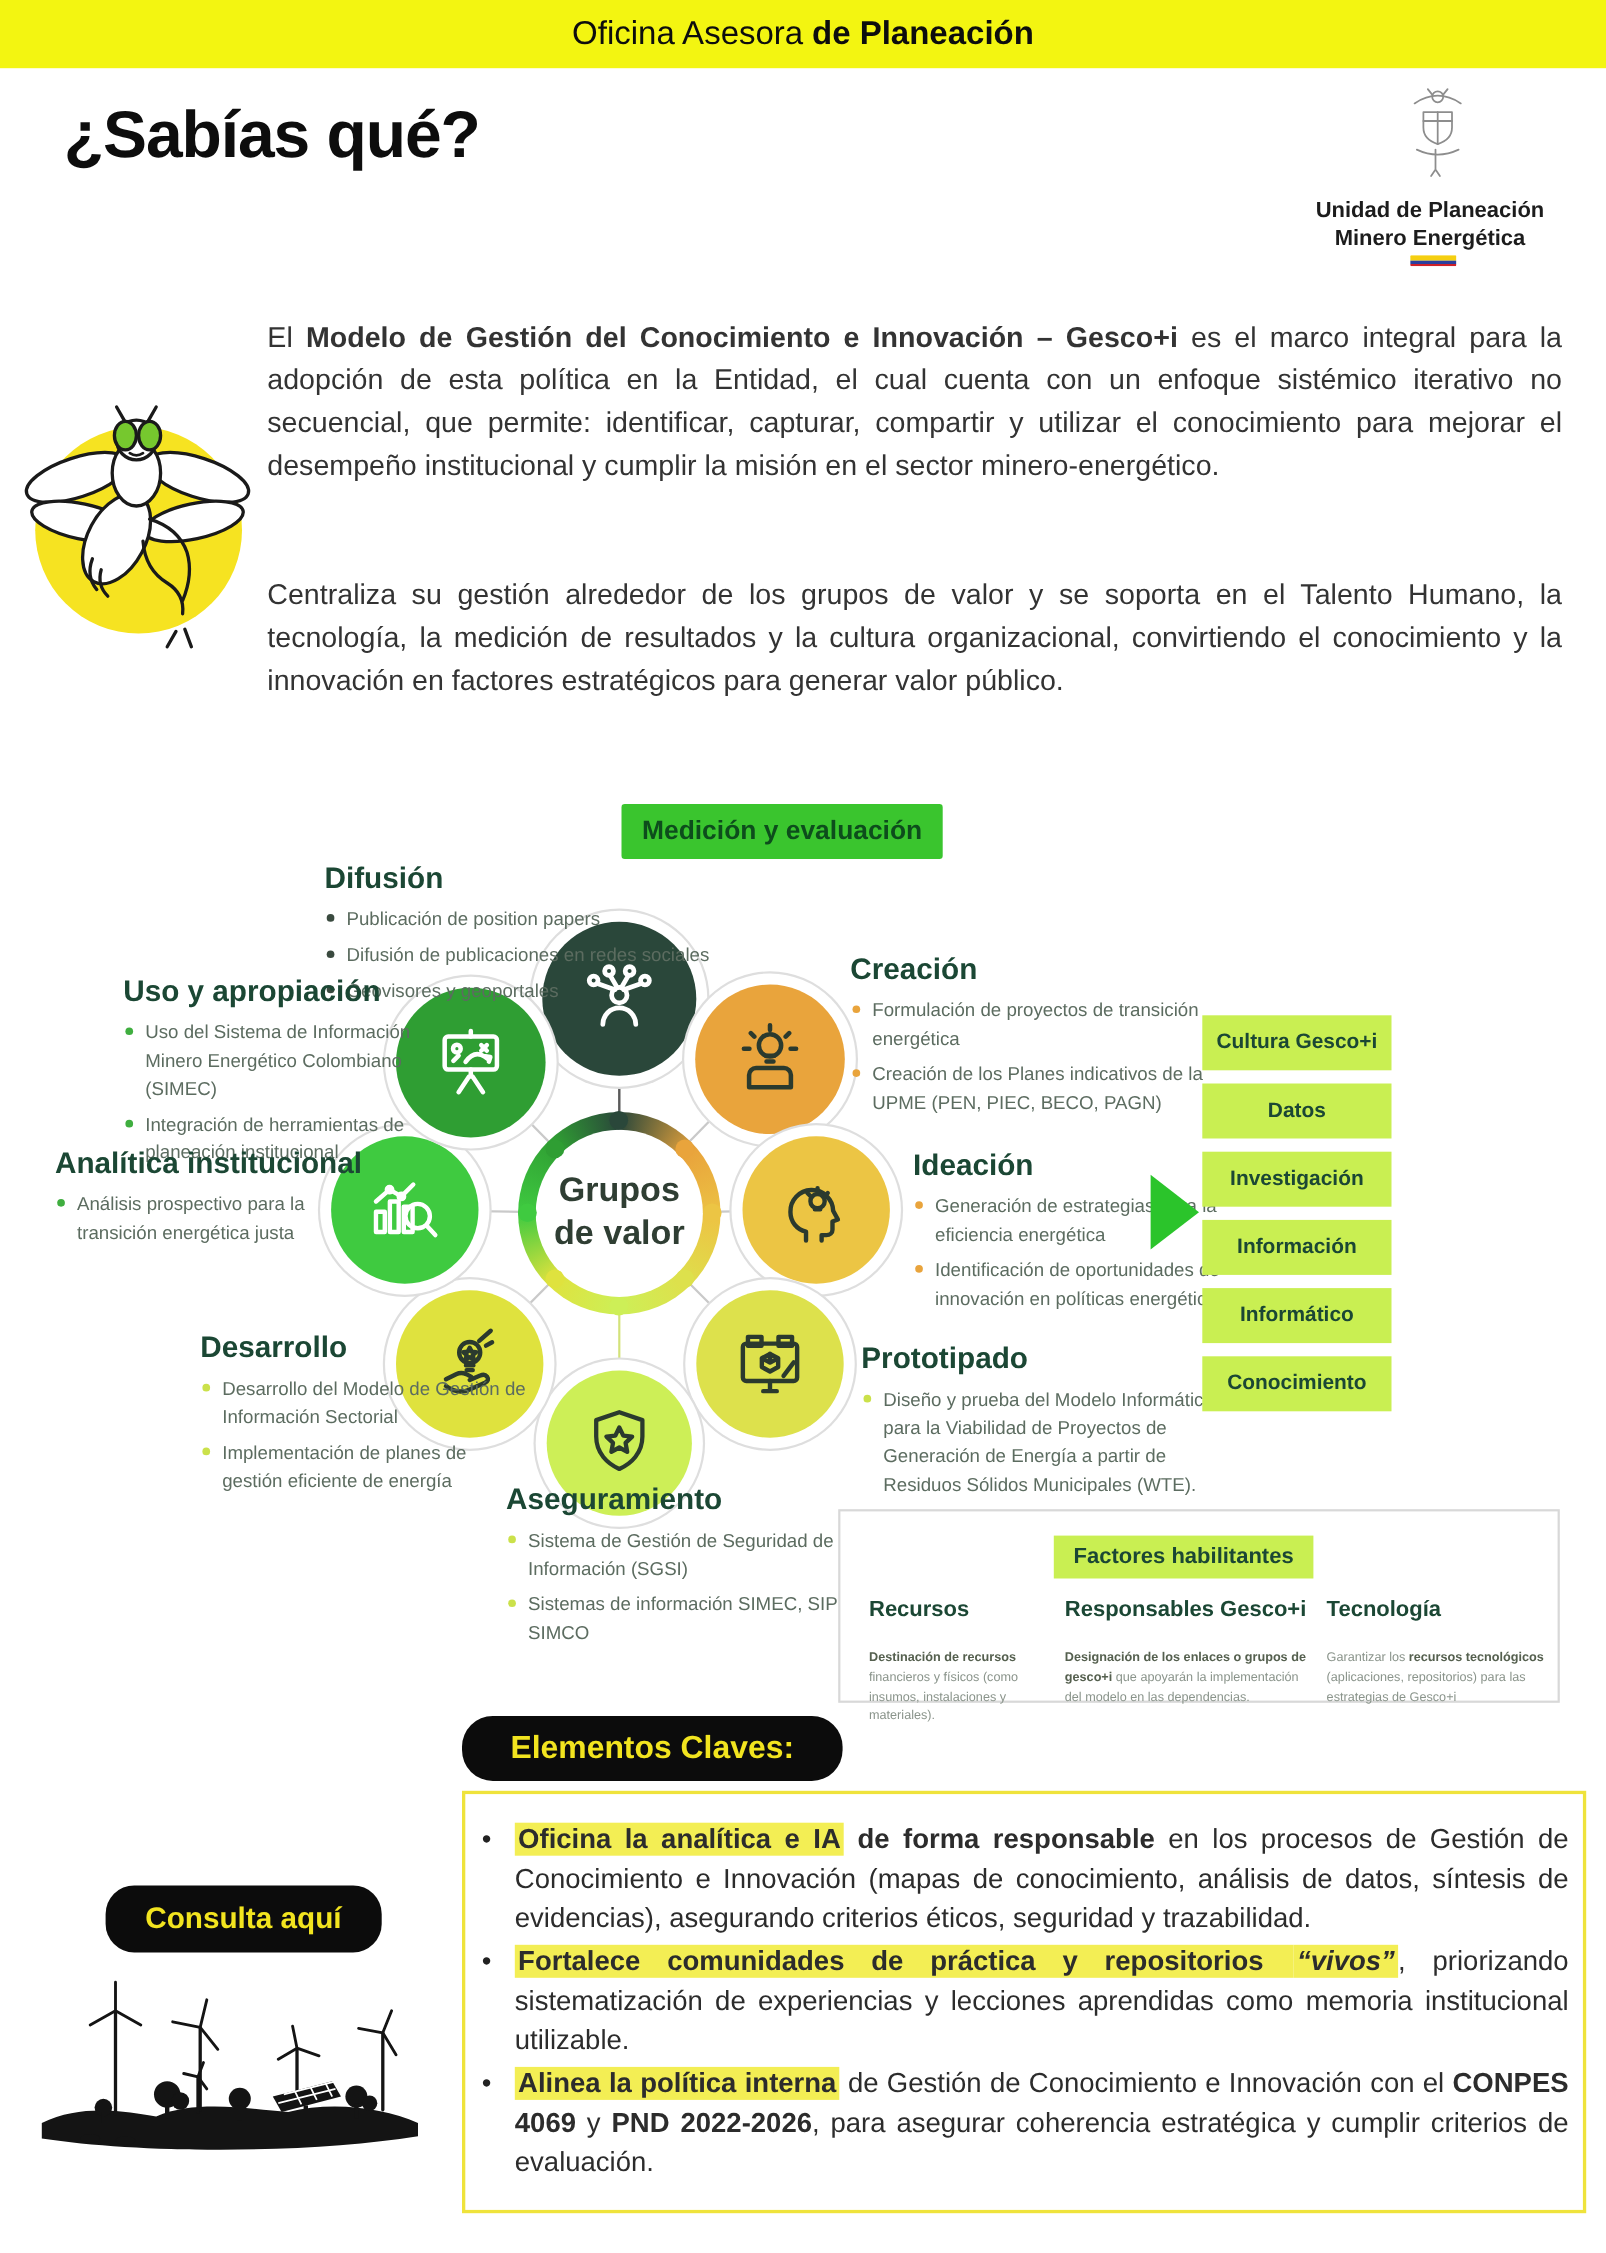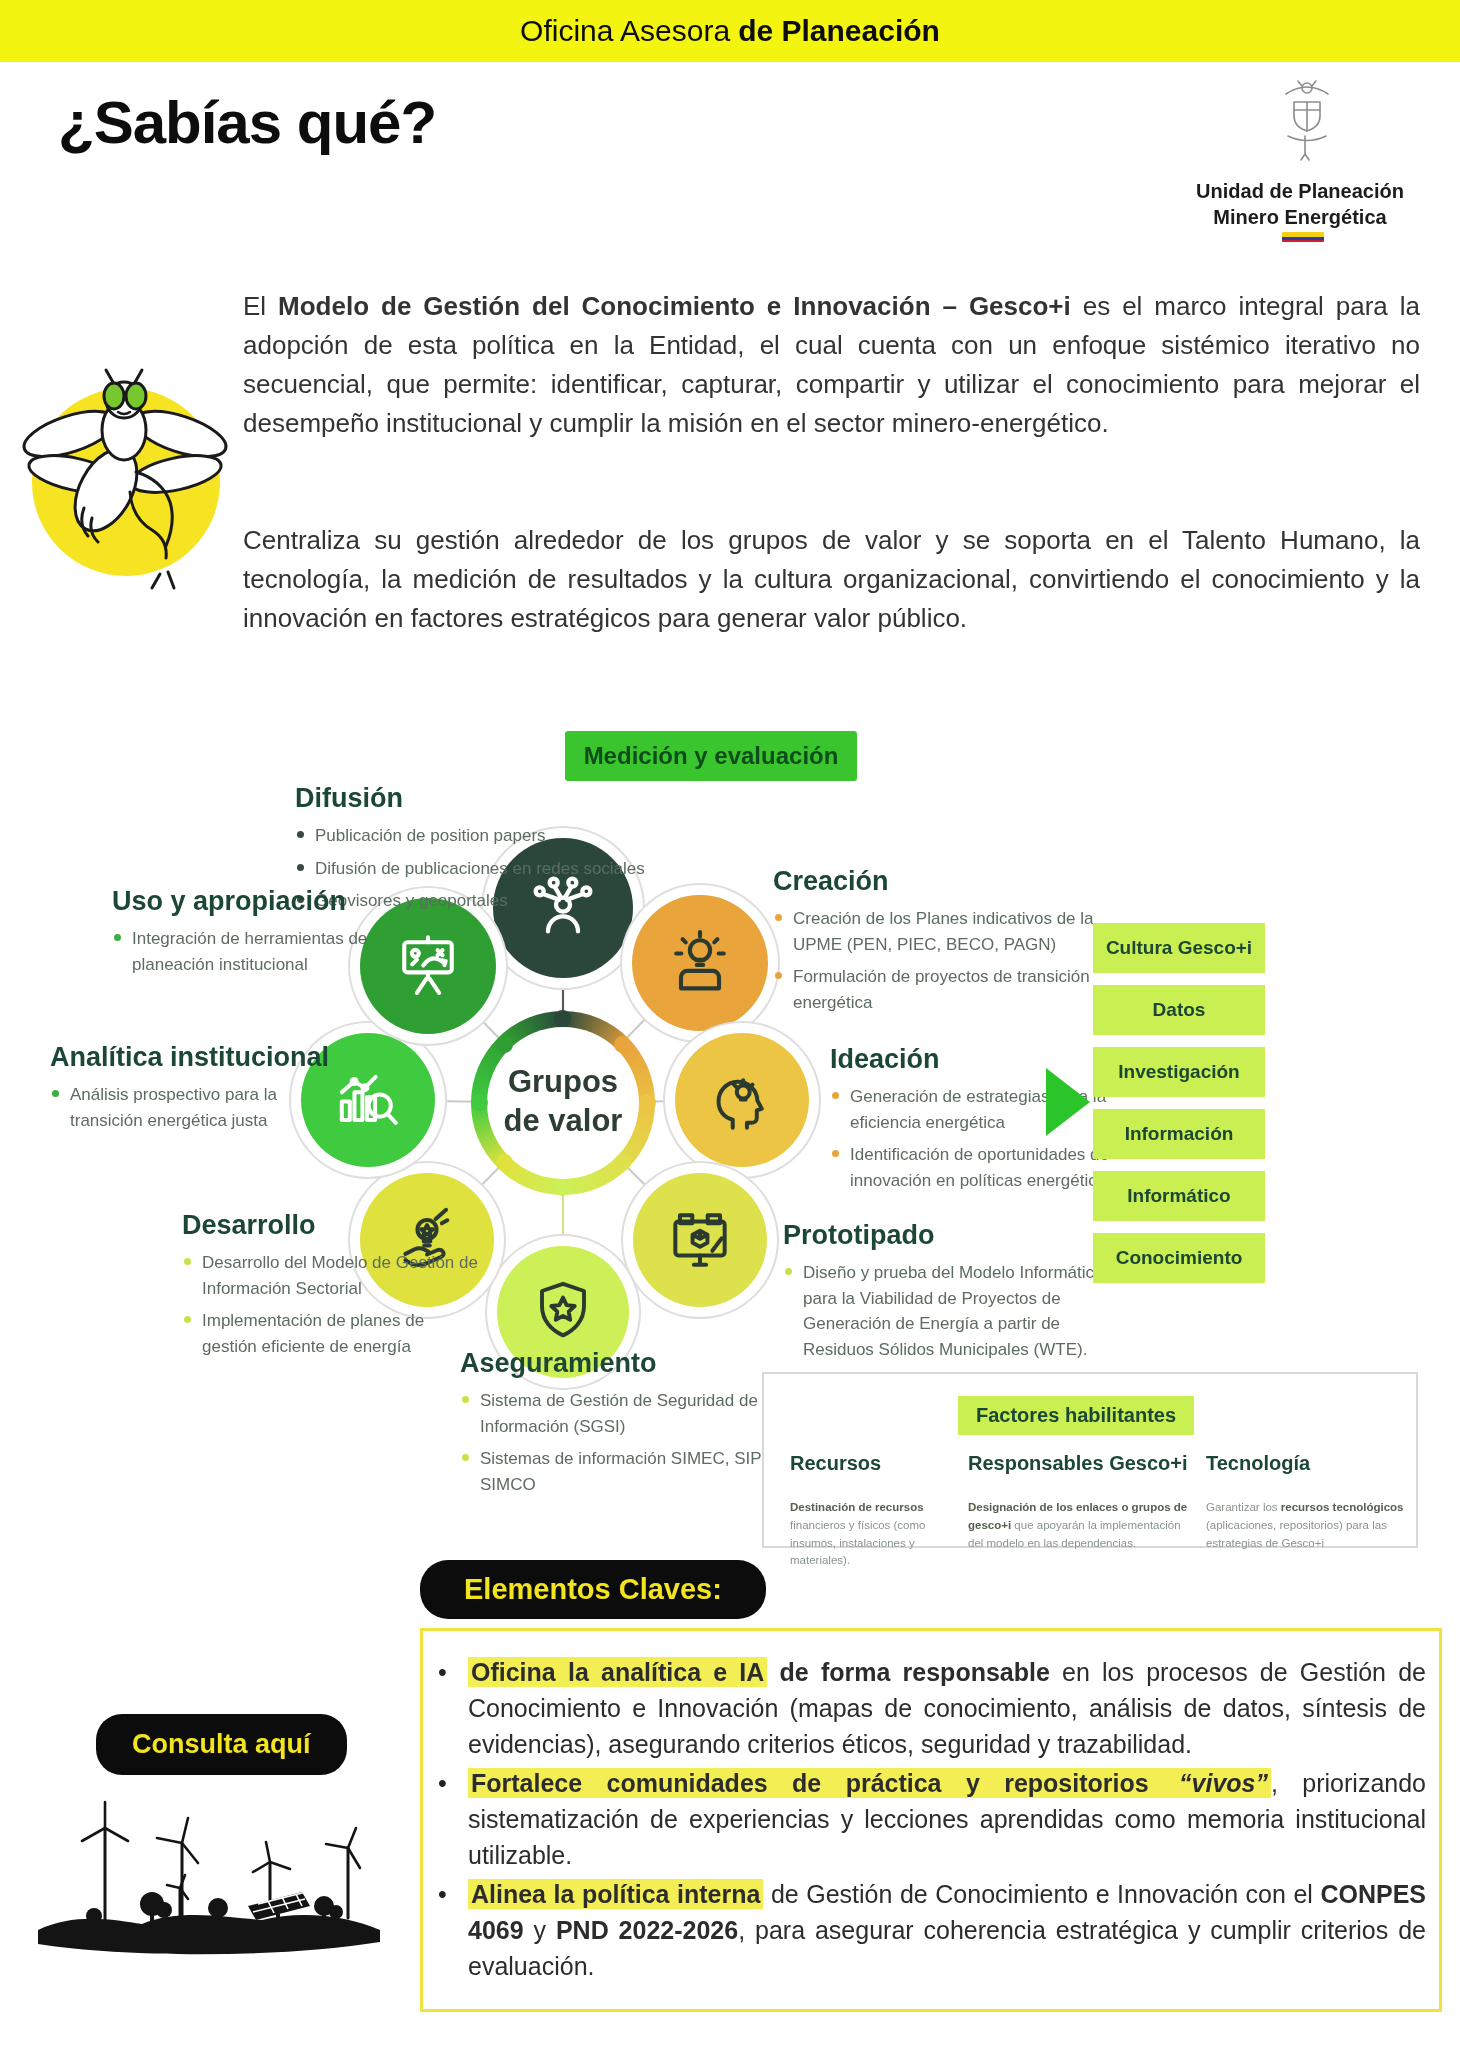--- a/index.html
+++ b/index.html
@@ -254,28 +254,29 @@
   <ul>
     <li class="d-dark">Publicación de position papers</li>
     <li class="d-dark">Difusión de publicaciones en redes sociales</li>
     <li class="d-dark">Geovisores y geoportales</li>
   </ul>
 </div>
 
 <div class="abs sect" id="sect-creacion">
   <h3>Creación</h3>
   <ul>
+    <li class="d-orange">Formulación de proyectos de transición energética</li>
     <li class="d-orange">Creación de los Planes indicativos de la UPME (PEN, PIEC, BECO, PAGN)</li>
-    <li class="d-orange">Formulación de proyectos de transición energética</li>
   </ul>
 </div>
 
 <div class="abs sect" id="sect-uso">
   <h3>Uso y apropiación</h3>
   <ul>
+    <li class="d-green">Uso del Sistema de Información Minero Energético Colombiano (SIMEC)</li>
     <li class="d-green">Integración de herramientas de planeación institucional</li>
   </ul>
 </div>
 
 <div class="abs sect" id="sect-analitica">
   <h3>Analítica institucional</h3>
   <ul>
     <li class="d-green">Análisis prospectivo para la transición energética justa</li>
   </ul>
 </div>

